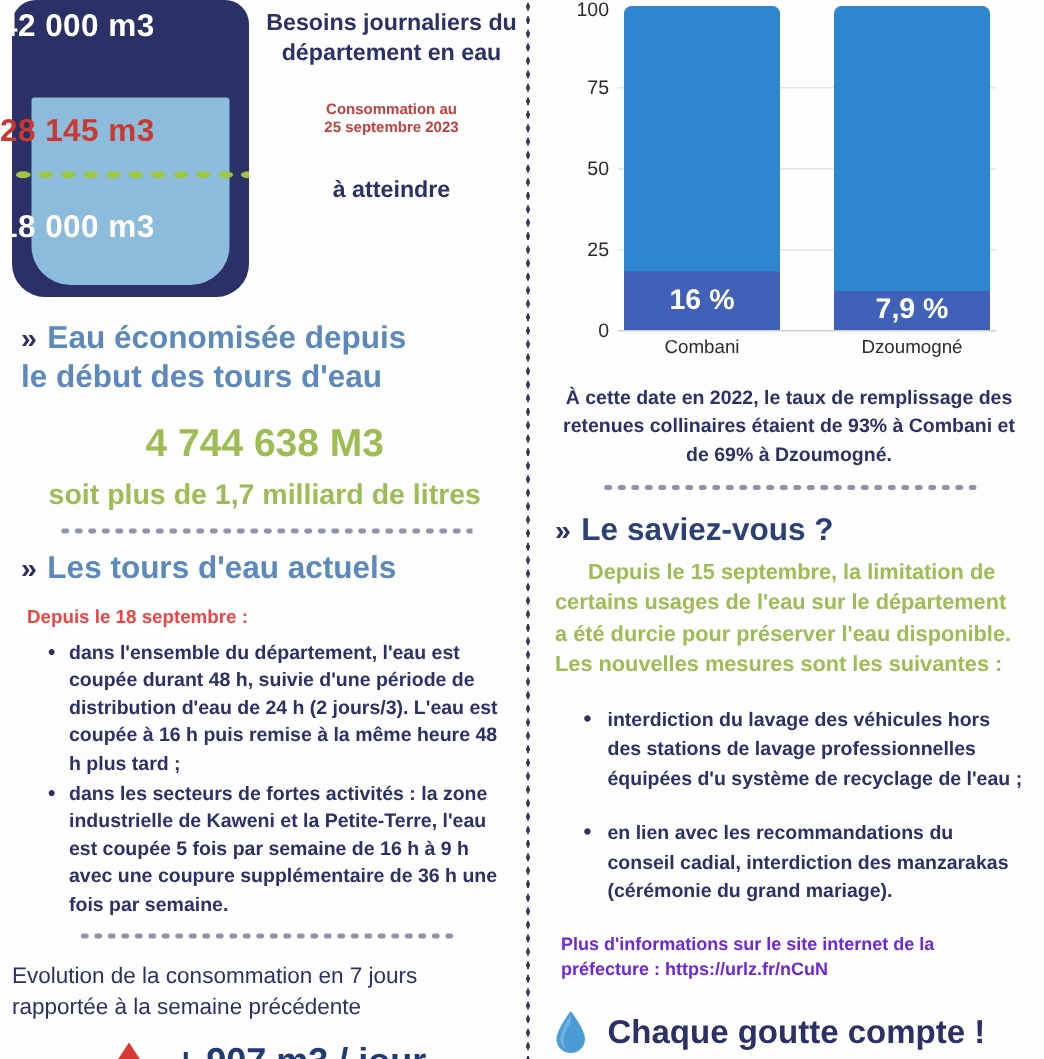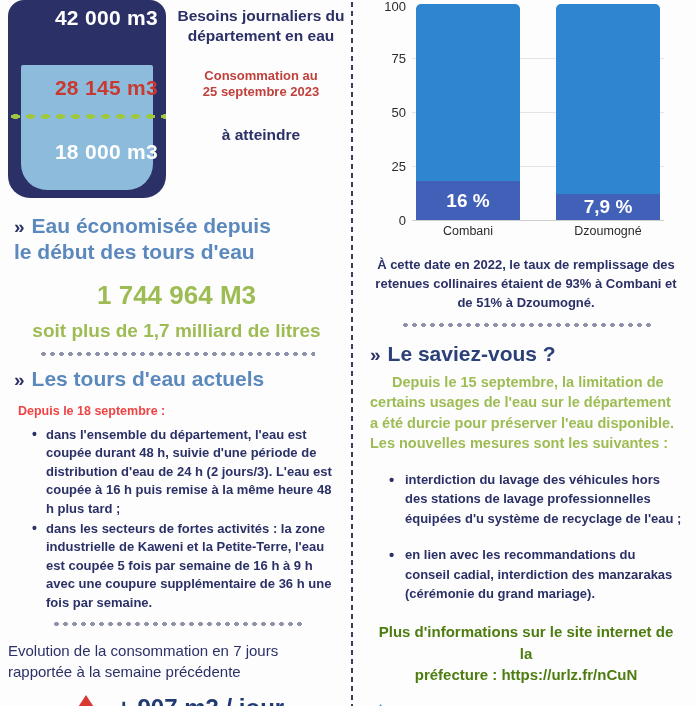--- a/index.html
+++ b/index.html
@@ -36,40 +36,40 @@
     background: #2b3167;
     border-radius: 16px 16px 22px 22px;
   }
   .tank-water {
     position: absolute; left: 13px; top: 65px;
     width: 132px; height: 125px;
     background: #8cbbdc;
     border-radius: 2px 2px 26px 26px;
   }
   .tank-label {
-    position: absolute; width: 158px; text-align: right;
+    position: absolute; width: 158px; text-align: left;
     font-weight: bold; letter-spacing: .3px;
   }
   .lbl-42  { top: 6px;   font-size: 21px; color: #ffffff; }
   .lbl-28  { top: 76px;  font-size: 21px; color: #c9392f; }
   .lbl-22  { top: 140px; font-size: 21px; color: #ffffff; }
   .green-dots {
     position: absolute; left: 8px; top: 113px; width: 158px; height: 7px;
     background-image: radial-gradient(#9dc83f 44%, transparent 47%);
     background-size: 15px 7px; background-repeat: repeat-x;
   }
 
   .tank-texts {
     position: absolute; left: 172px; top: 0; width: 178px; height: 200px;
   }
   .tt-line {
     text-align: center; font-weight: bold; line-height: 1.28;
   }
   .tt-navy { color: #2b3167; font-size: 15.5px; }
-  .tt-red  { color: #c0413c; font-size: 13px; }
+  .tt-red  { color: #c0413c; font-size: 10px; }
   .tt-g1 { padding-top: 6px; }
   .tt-g2 { padding-top: 22px; }
   .tt-g3 { padding-top: 24px; }
 
   
   .heading {
     display: flex; align-items: baseline; gap: 8px;
     padding: 0 0 0 14px;
   }
   .chev { color: #2b3167; font-weight: bold; font-size: 19px; letter-spacing: -1px; }
@@ -191,22 +191,22 @@
   ul.blist-r > li {
     position: relative; color: #2b3167; font-weight: bold;
     font-size: 13px; line-height: 1.5; padding-left: 13px;
     margin-bottom: 17px;
   }
   ul.blist-r > li::before {
     content: "•"; position: absolute; left: -3px; top: -1px;
     font-size: 15px; color: #2b3167;
   }
   .more-info {
-    color: #4d7c0f; font-weight: bold; font-size: 15px;
-    line-height: 1.45; text-align: center; padding: 0 18px;
+    color: #6d28d9; font-weight: bold; font-size: 12px;
+    line-height: 1.45; text-align: left; padding: 0 18px;
   }
   .footer-row {
     display: flex; align-items: center; gap: 14px;
     padding: 18px 0 0 14px;
   }
   .drop {
     width: 21px; height: 28px; position: relative; flex: none;
   }
   .footer-text {
     color: #2b3167; font-weight: bold; font-size: 22px;
@@ -244,21 +244,21 @@
         </div>
       </div>
     </div>
 
     <div style="padding-top:14px;">
       <div class="heading">
         <span class="chev">»</span>
         <span class="h-steel">Eau économisée depuis</span>
       </div>
       <div class="heading-wrap-2">le début des tours d'eau</div>
-      <div class="big-green">1 744 964 M3</div>
+      <div class="big-green">4 744 638 M3</div>
       <div class="sub-green">soit plus de 1,7 milliard de litres</div>
       <div class="h-dots hd-w280"></div>
     </div>
 
     <div style="padding-top:10px;">
       <div class="heading">
         <span class="chev">»</span>
         <span class="h-steel">Les tours d'eau actuels</span>
       </div>
       <div class="depuis">Depuis le 18 septembre :</div>
@@ -317,21 +317,21 @@
       <div class="x-labels">
         <div class="x-lab l0">Combani</div>
         <div class="x-lab l1">Dzoumogné</div>
       </div>
     </div>
 
     <div>
       <div class="note-2022">
         <div>À cette date en 2022, le taux de remplissage des</div>
         <div>retenues collinaires étaient de 93% à Combani et</div>
-        <div>de 51% à Dzoumogné.</div>
+        <div>de 69% à Dzoumogné.</div>
       </div>
       <div class="h-dots hd-w250"></div>
     </div>
 
     <div style="padding-top:14px;">
       <div class="heading">
         <span class="chev">»</span>
         <span class="h-navy">Le saviez-vous ?</span>
       </div>
       <div class="green-body">

